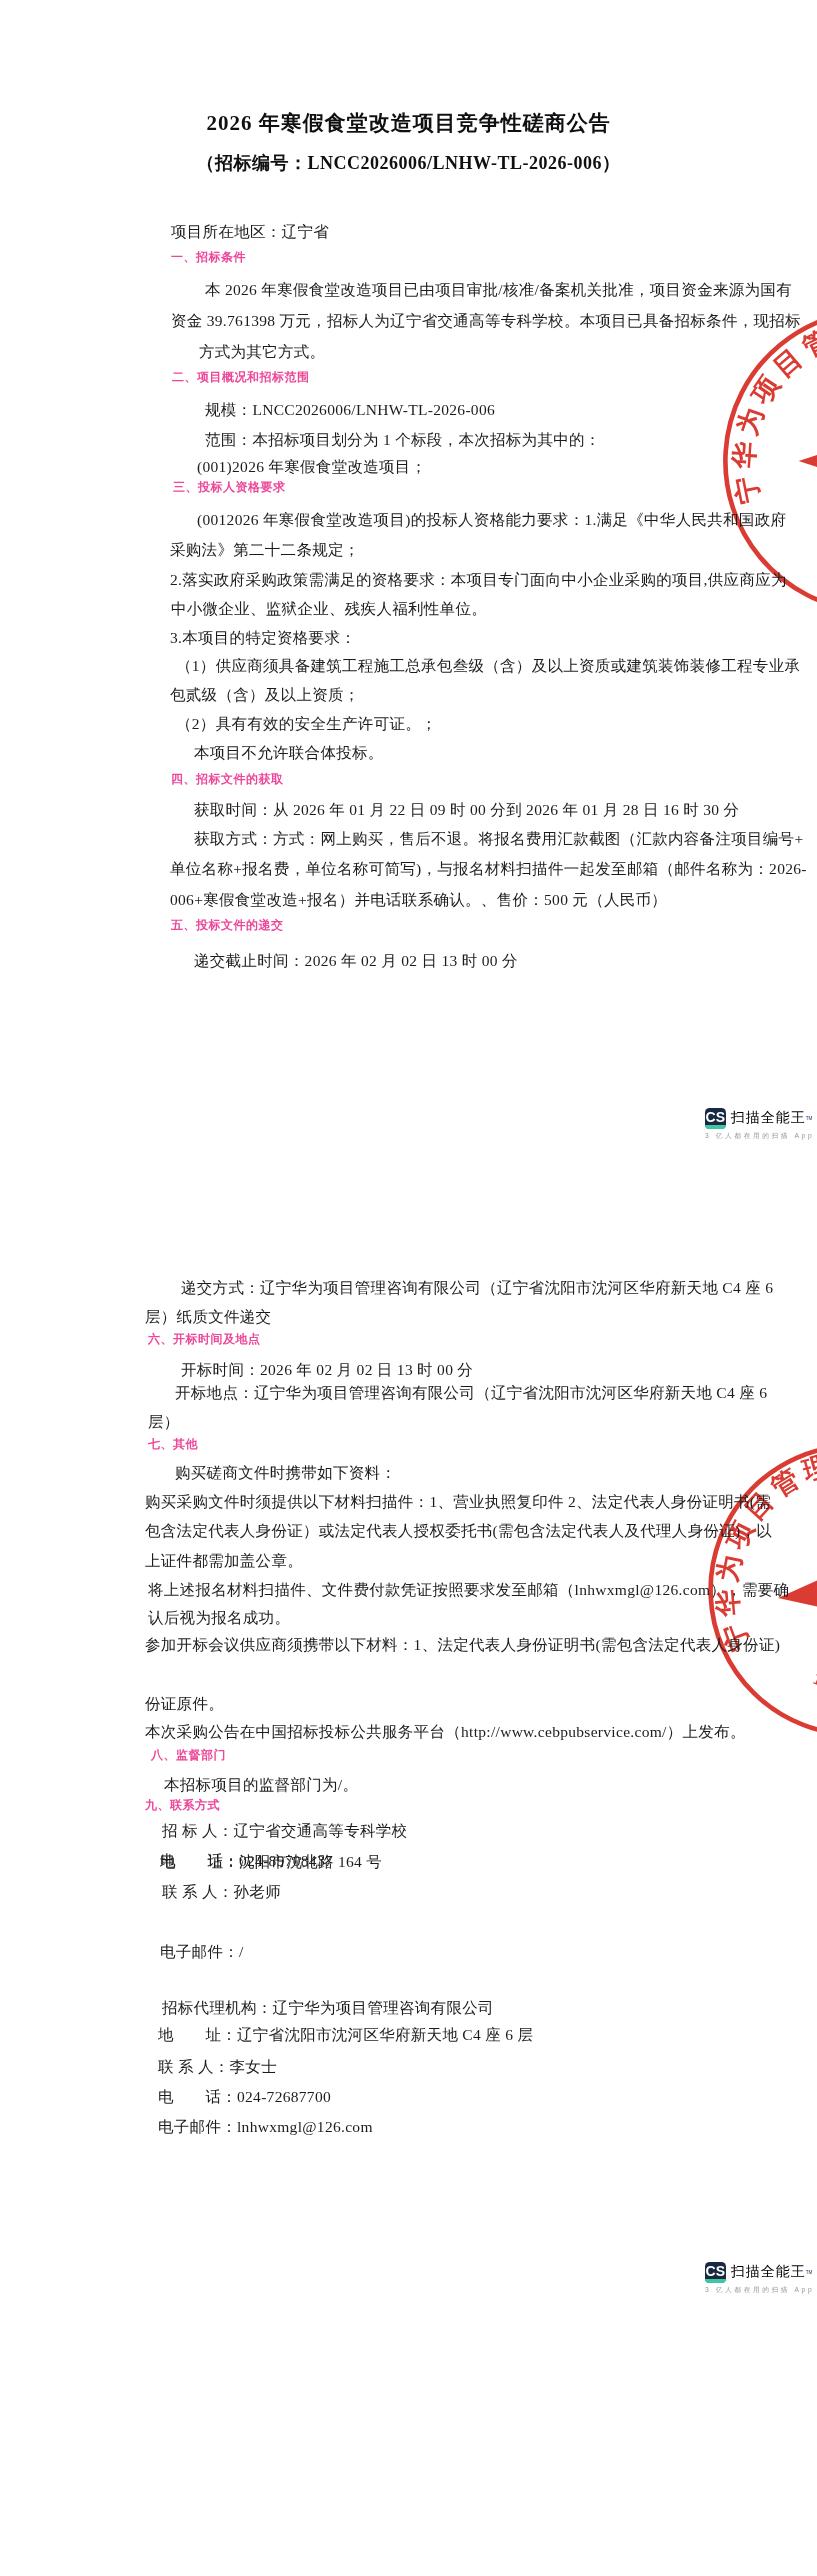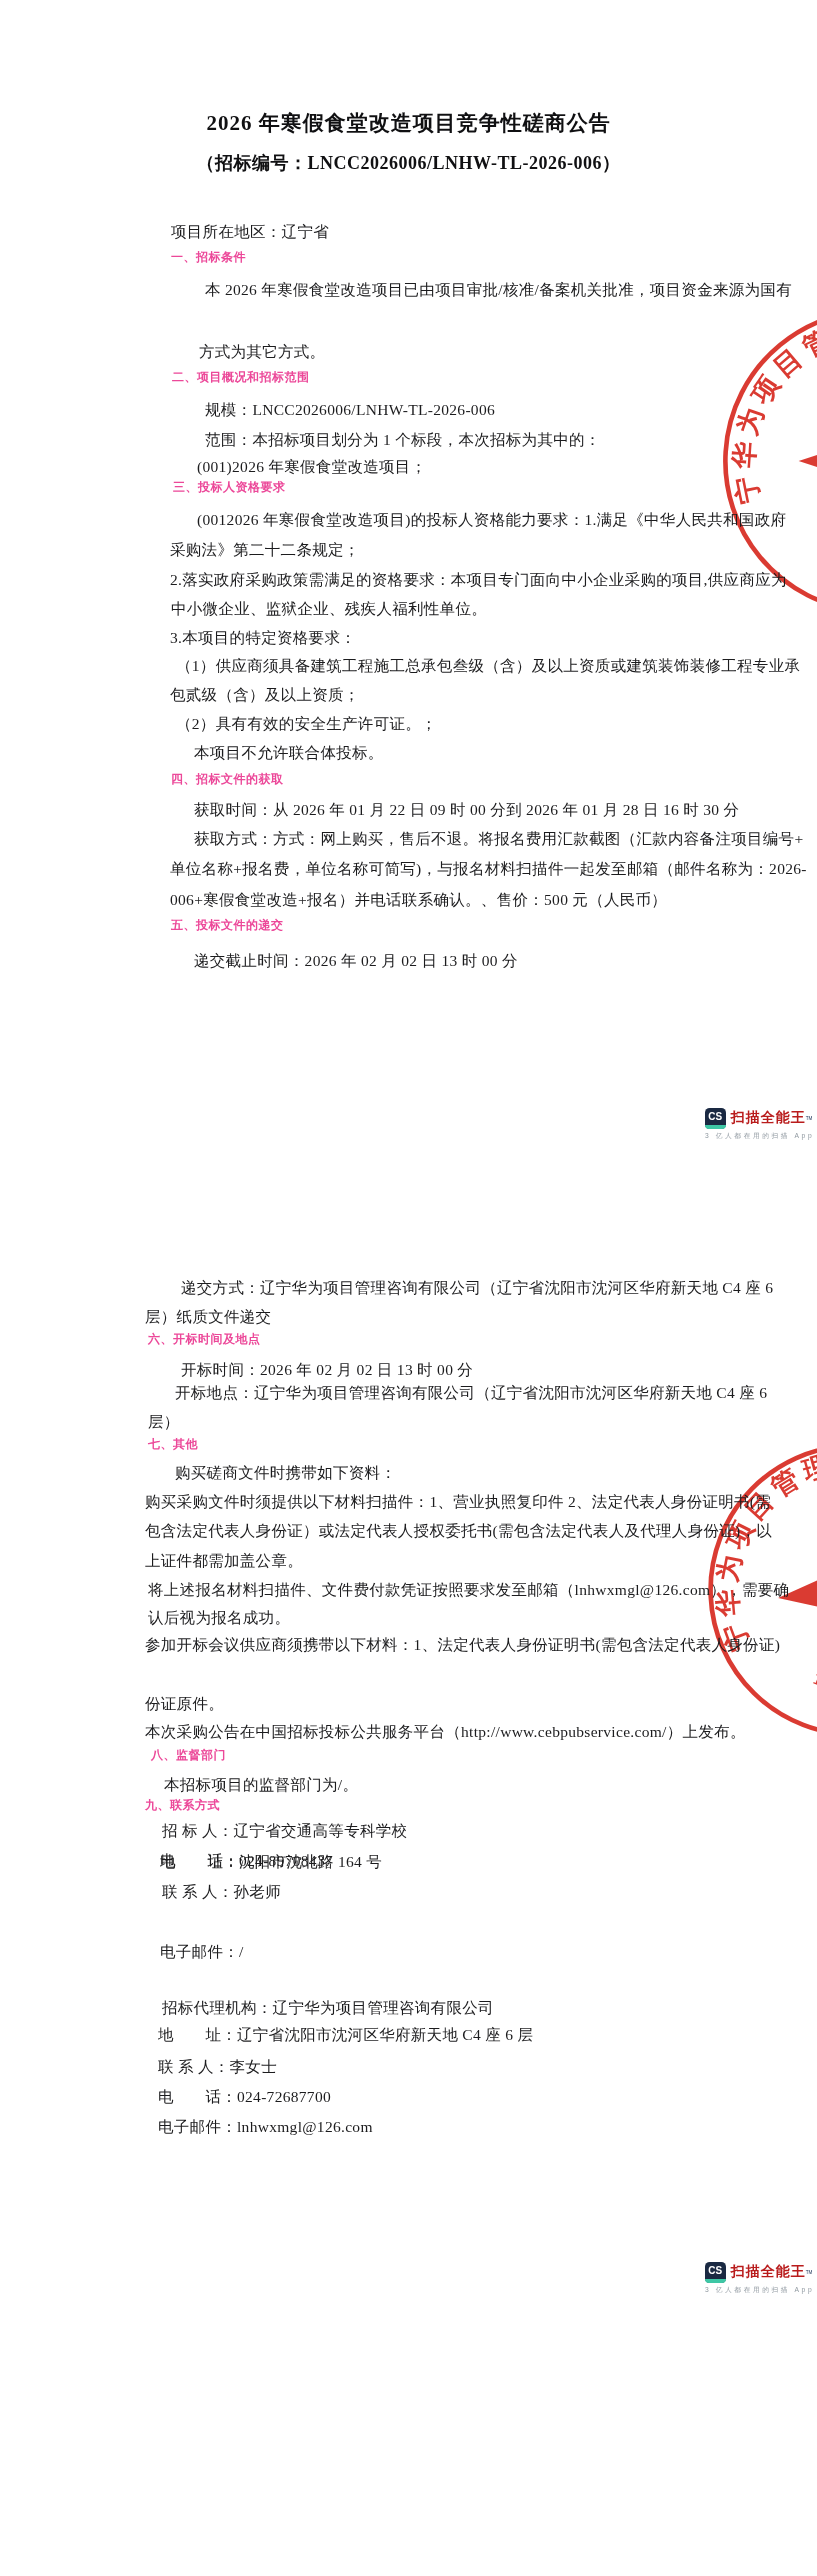--- a/index.html
+++ b/index.html
@@ -68,29 +68,29 @@
     content:"";
     position:absolute;
     left:0;bottom:0;width:100%;height:4.1px;
     background:#3ec7a5;
     border-radius:0 0 4.6px 4.6px;
   }
   .wm-cs{
     color:#ffffff;
     font-family:"Liberation Sans",sans-serif;
     font-weight:bold;
-    font-size:10px;
+    font-size:14px;
     margin-top:-3.1px;
     letter-spacing:0;
   }
   .wm-brand{
     font-family:"Liberation Sans",sans-serif;
-    font-weight:bold;
+    font-weight:normal;
     font-size:14px;
-    color:#b91c1c;
+    color:#000000;
     margin-left:5.2px;
     letter-spacing:1px;
     white-space:nowrap;
   }
   .wm-tm{
     font-family:"Liberation Sans",sans-serif;
     font-size:4.6px;
     color:#22385c;
     vertical-align:top;
   }
@@ -156,20 +156,21 @@
         </span>
       <span class="wm-brand">扫描全能王</span>
       <sup class="wm-tm">TM</sup>
     </div>
     <div class="wm-tagline">3 亿人都在用的扫描 App</div>
   </div>
 
 <div class="tline" style="left: 171px; top: 222px;">项目所在地区：辽宁省</div>
     <div class="tline hd" style="left: 171px; top: 249px;">一、招标条件</div>
     <div class="tline" style="left: 205px; top: 280px;">本 2026 年寒假食堂改造项目已由项目审批/核准/备案机关批准，项目资金来源为国有</div>
+    <div class="tline" style="left: 171px; top: 311px;">资金 39.761398 万元，招标人为辽宁省交通高等专科学校。本项目已具备招标条件，现招标</div>
     <div class="tline" style="left: 171px; top: 342px; margin-left: 28px;">方式为其它方式。</div>
     <div class="tline hd" style="left: 172px; top: 369px;">二、项目概况和招标范围</div>
     <div class="tline" style="left: 205px; top: 400px;">规模：LNCC2026006/LNHW-TL-2026-006</div>
     <div class="tline" style="left: 205px; top: 430px;">范围：本招标项目划分为 1 个标段，本次招标为其中的：</div>
     <div class="tline" style="left: 197px; top: 457px;">(001)2026 年寒假食堂改造项目；</div>
     <div class="tline hd" style="left: 173px; top: 479px;">三、投标人资格要求</div>
     <div class="tline" style="left: 197px; top: 510px;">(0012026 年寒假食堂改造项目)的投标人资格能力要求：1.满足《中华人民共和国政府</div>
     <div class="tline" style="left: 170px; top: 540px;">采购法》第二十二条规定；</div>
     <div class="tline" style="left: 170px; top: 570px;">2.落实政府采购政策需满足的资格要求：本项目专门面向中小企业采购的项目,供应商应为</div>
     <div class="tline" style="left: 171px; top: 599px;">中小微企业、监狱企业、残疾人福利性单位。</div>

